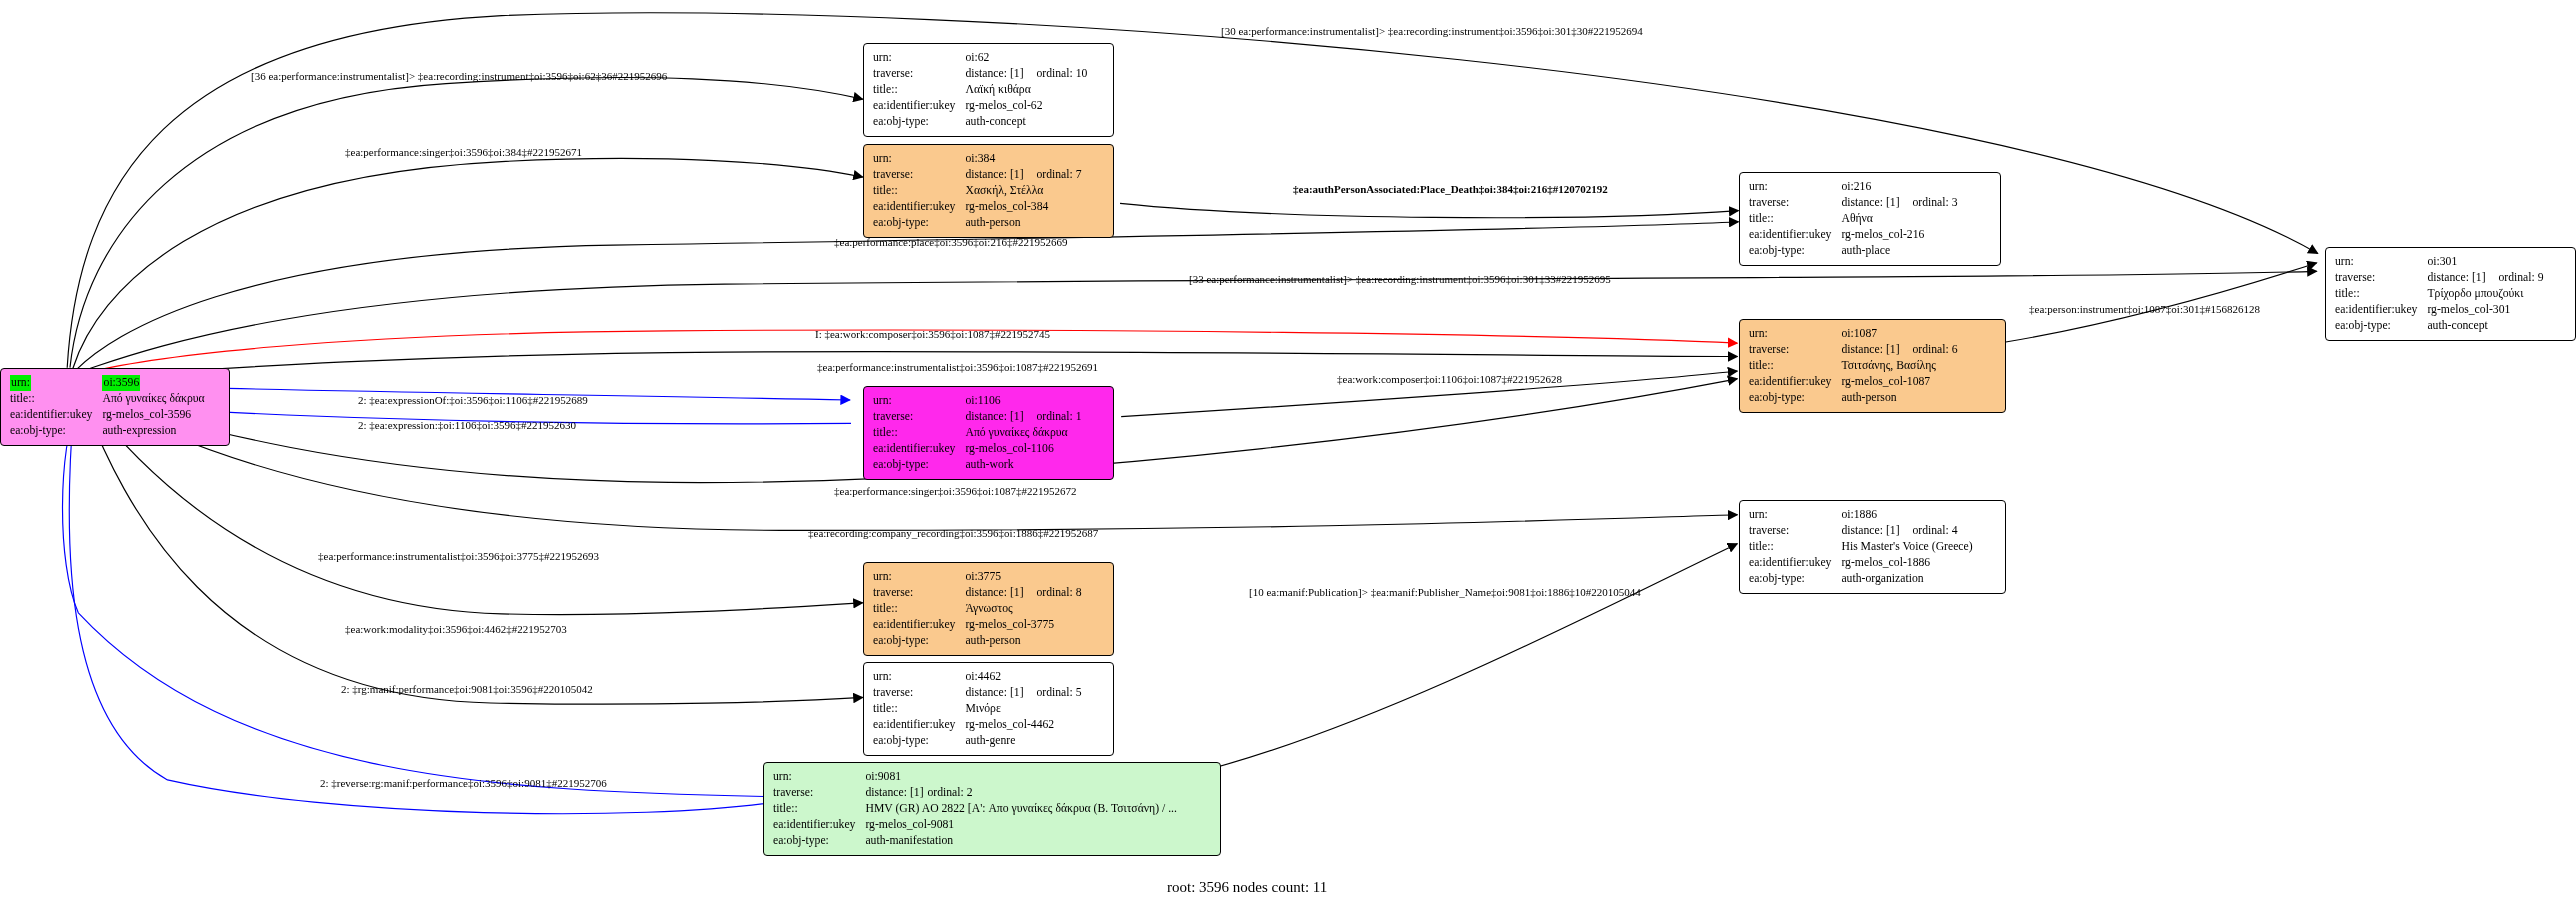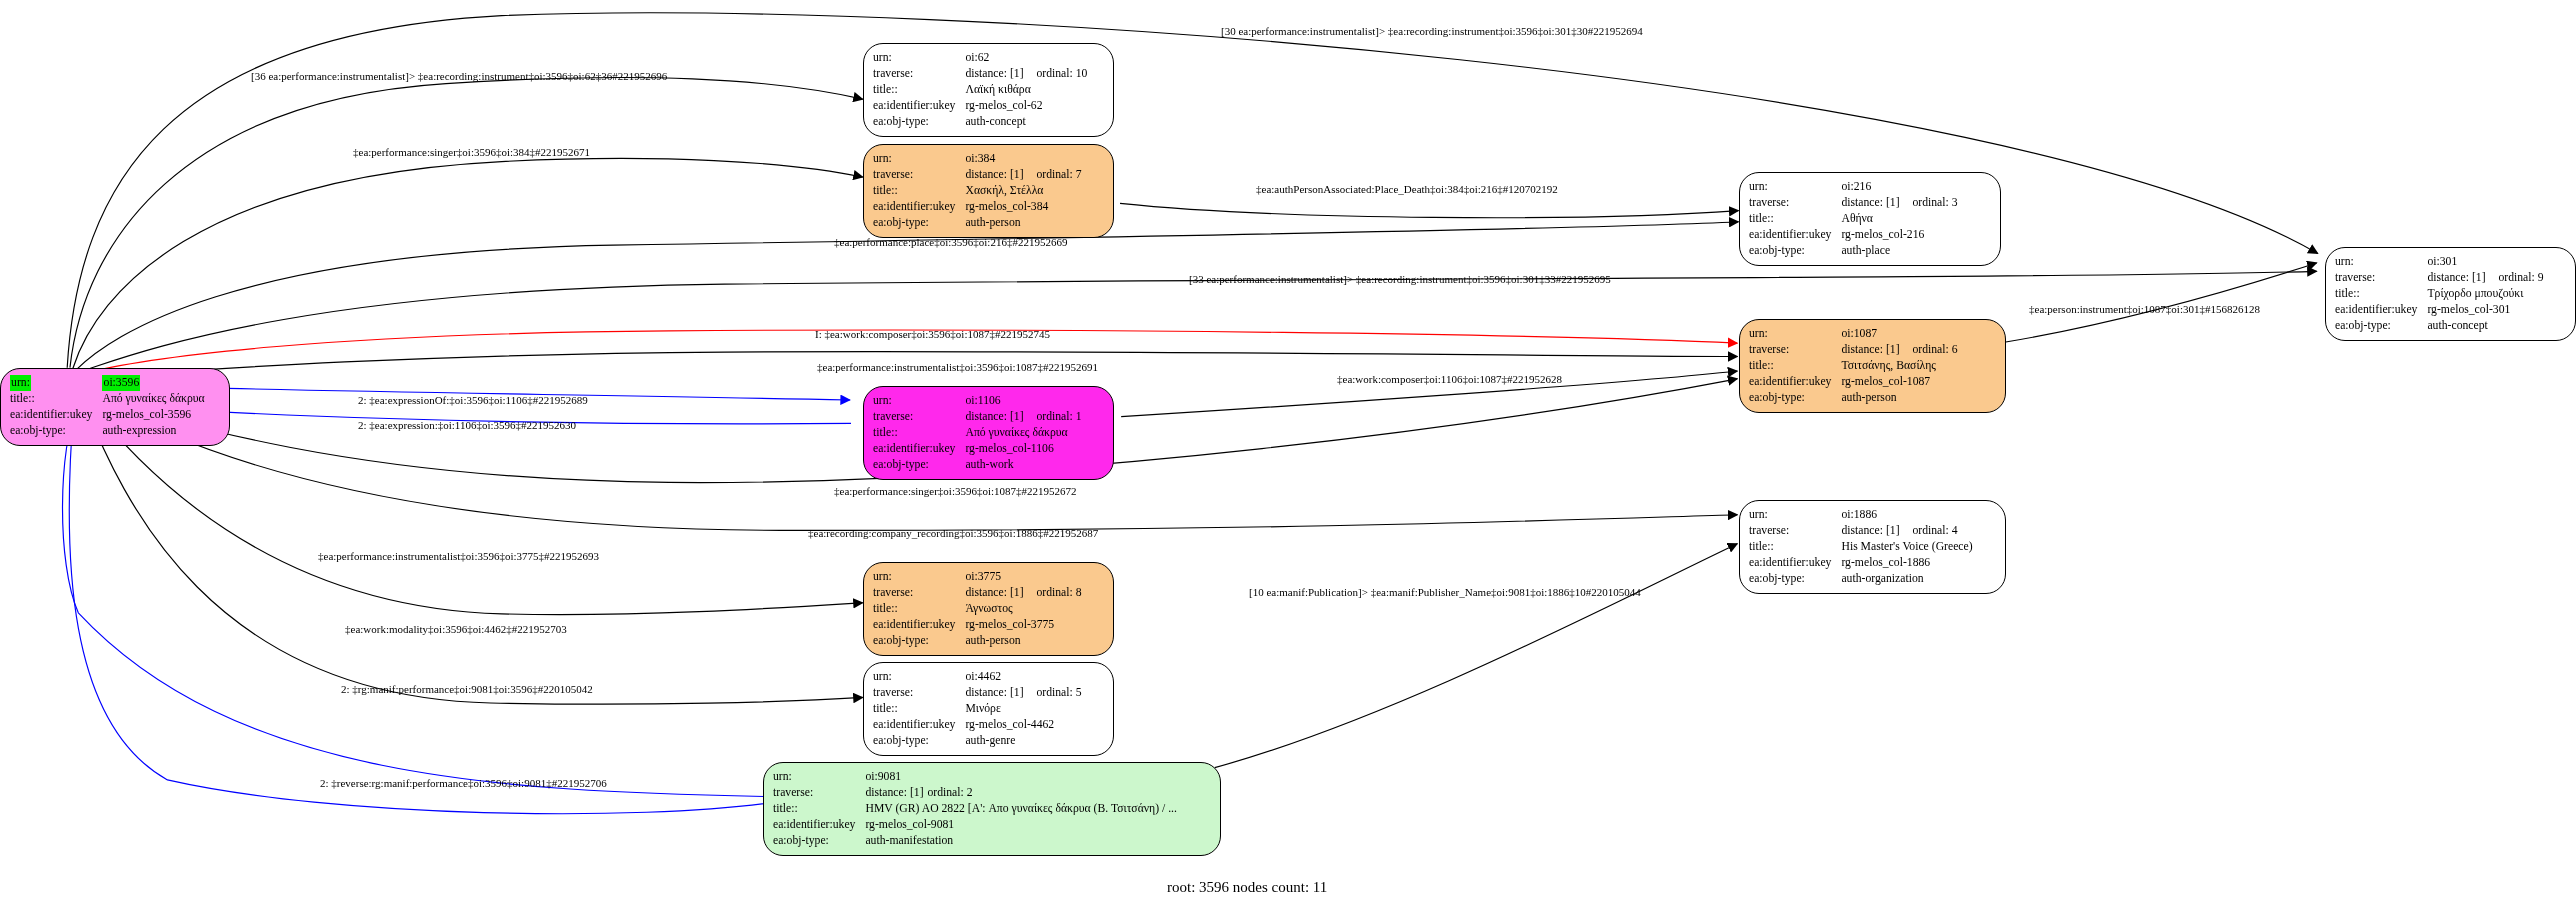--- a/index.html
+++ b/index.html
@@ -1,19 +1,19 @@
 <!DOCTYPE html>
 <html style="font-size:9px"><head>
 <meta charset="utf-8">
 <style>
   html,body{margin:0;padding:0;background:#ffffff;}
   body{font-family:"Liberation Serif","DejaVu Serif",serif;}
   #stage{position:relative;width:2576px;height:898px;background:#fff;overflow:hidden;}
   #edges{position:absolute;left:0;top:0;width:2576px;height:898px;}
-  .node{position:absolute;border:0.9px solid #000;border-radius:20px;box-sizing:border-box;
+  .node{position:absolute;border:0.9px solid #000;border-radius:4px;box-sizing:border-box;
         padding:5.6px 7.8px 5.6px 9px;background:#fff;}
   .node table{border-collapse:collapse;}
   .node td{font-size:11.7px;line-height:1.38;color:#000;white-space:nowrap;padding:0 0 0 0;vertical-align:top;}
   .node td.k{padding-right:10px;}
   .node td.v{}
   .keyhl{background:#00ee00;display:inline-block;padding:0 1.1px;}
   .dist{display:inline-block;min-width:71px;}
   .elabel{position:absolute;font-size:11px;color:#000;white-space:nowrap;line-height:1;}
   .caption{position:absolute;font-size:15px;color:#000;white-space:nowrap;}
   .n-plain{background:#ffffff;}
@@ -369,22 +369,22 @@
       <tr>
             <td class="k">ea:obj-type:</td>
             <td class="v">auth-manifestation</td>
           </tr>
     </tbody>
       </table>
   </div>
 
   <div class="elabel" style="left:1221px;top:26px;">[30 ea:performance:instrumentalist]&gt; ‡ea:recording:instrument‡oi:3596‡oi:301‡30#221952694</div>
   <div class="elabel" style="left:251px;top:71px;">[36 ea:performance:instrumentalist]&gt; ‡ea:recording:instrument‡oi:3596‡oi:62‡36#221952696</div>
-  <div class="elabel" style="left:345px;top:147px;margin-left:8px;">‡ea:performance:singer‡oi:3596‡oi:384‡#221952671</div>
-  <div class="elabel" style="left:1256px;top:184px;">‡ea:authPersonAssociated:Place_Death‡oi:384‡oi:216‡#120702192</div>
+  <div class="elabel" style="left:345px;top:147px;">‡ea:performance:singer‡oi:3596‡oi:384‡#221952671</div>
+  <div class="elabel" style="left:1293px;top:184px;font-weight:bold;">‡ea:authPersonAssociated:Place_Death‡oi:384‡oi:216‡#120702192</div>
   <div class="elabel" style="left:834px;top:237px;">‡ea:performance:place‡oi:3596‡oi:216‡#221952669</div>
   <div class="elabel" style="left:1189px;top:274px;text-align:right;">[33 ea:performance:instrumentalist]&gt; ‡ea:recording:instrument‡oi:3596‡oi:301‡33#221952695</div>
   <div class="elabel" style="left:815px;top:329px;">I: ‡ea:work:composer‡oi:3596‡oi:1087‡#221952745</div>
   <div class="elabel" style="left:2029px;top:304px;">‡ea:person:instrument‡oi:1087‡oi:301‡#156826128</div>
   <div class="elabel" style="left:817px;top:362px;">‡ea:performance:instrumentalist‡oi:3596‡oi:1087‡#221952691</div>
   <div class="elabel" style="left:358px;top:395px;">2: ‡ea:expressionOf:‡oi:3596‡oi:1106‡#221952689</div>
   <div class="elabel" style="left:1337px;top:374px;">‡ea:work:composer‡oi:1106‡oi:1087‡#221952628</div>
   <div class="elabel" style="left:358px;top:420px;">2: ‡ea:expression:‡oi:1106‡oi:3596‡#221952630</div>
   <div class="elabel" style="left:834px;top:486px;">‡ea:performance:singer‡oi:3596‡oi:1087‡#221952672</div>
   <div class="elabel" style="left:808px;top:528px;">‡ea:recording:company_recording‡oi:3596‡oi:1886‡#221952687</div>

